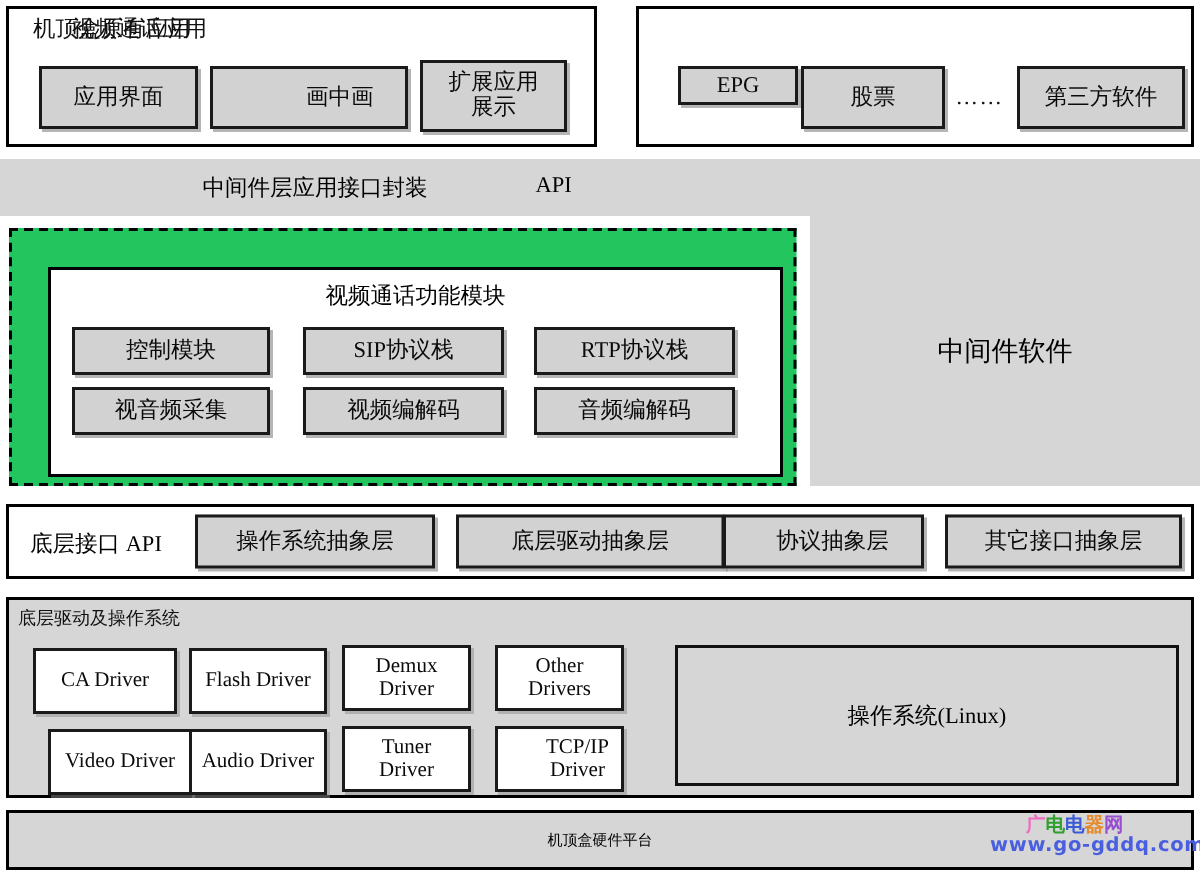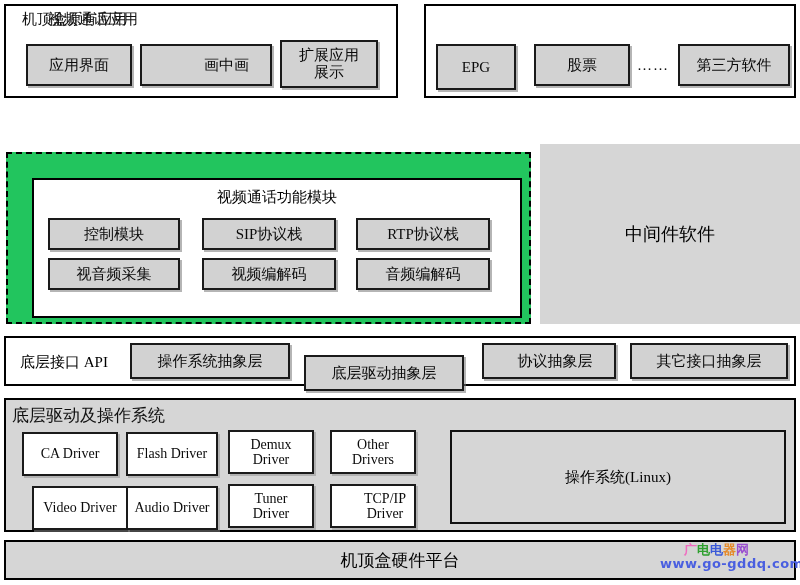--- a/index.html
+++ b/index.html
@@ -143,39 +143,39 @@
   .ll-cell { height: 36px; top: 343px; }
 
   
   #drv {
     left: 4px; top: 398px; width: 792px; height: 134px;
     background: #d6d6d6; border: 2px solid #000;
   }
   #drv-title {
     position: absolute;
     left: 12px; top: 404px;
-    font-size: 17px;
+    font-size: 12px;
   }
   .drv-cell { height: 44px; }
   #os-box {
     position: absolute;
     left: 450px; top: 430px; width: 336px; height: 94px;
     background: #d6d6d6;
     border: 2px solid #111;
     box-sizing: border-box;
     display: flex; align-items: center; justify-content: center;
     font-size: 15px;
   }
 
   
   #hw {
     left: 4px; top: 540px; width: 792px; height: 40px;
     background: #d6d6d6; border: 2px solid #000;
     display: flex; align-items: center; justify-content: center;
-    font-size: 17px;
+    font-size: 10px;
   }
 
   
   #watermark {
     position: absolute;
     left: 660px; top: 541px;
     width: 138px; height: 40px;
     pointer-events: none;
     font-family: "DejaVu Sans", sans-serif;
   }
@@ -213,25 +213,29 @@
   <div class="panel-title" id="app-left-title">视频通话应用</div>
 
   <div class="gbox" style="left:26px; top:44px; width:106px; height:42px;">应用界面</div>
   <div class="gbox" style="left:140px; top:44px; width:132px; height:42px;padding-left:41px;">画中画</div>
   <div class="gbox" style="left:280px; top:40px; width:98px; height:48px; white-space:pre-line;">扩展应用
 展示</div>
 
   <div class="panel" id="app-right"></div>
   <div class="panel-title" id="app-right-title">机顶盒原有应用</div>
 
-  <div class="gbox" style="left:436px; top:44px; width:80px; height:46px; font-family:'Liberation Serif',serif;">EPG</div>
+  <div class="gbox" style="left:452px; top:44px; width:80px; height:26px; font-family:'Liberation Serif',serif;">EPG</div>
   <div class="gbox" style="left:534px; top:44px; width:96px; height:42px;">股票</div>
   <div class="dots" style="left:637px; top:57px;">……</div>
   <div class="gbox" style="left:678px; top:44px; width:112px; height:42px;">第三方软件</div>
 
+  <div class="band" id="api-band">
+    <div id="api-band-text">中间件层应用接口封装</div>
+    <div id="api-band-api">API</div>
+  </div>
 
   <div id="mw-zone">
     <div id="mw-grey"></div>
     <div id="mw-label">中间件软件</div>
 
     <div id="mw-dashed">
       <div id="mw-inner">
         <div id="mw-inner-title">视频通话功能模块</div>
 
         <div class="gbox mw-cell" style="left:14px;  top:38px; width:132px;">控制模块</div>
@@ -242,21 +246,21 @@
         <div class="gbox mw-cell" style="left:168px; top:78px; width:134px;">视频编解码</div>
         <div class="gbox mw-cell" style="left:322px; top:78px; width:134px;">音频编解码</div>
       </div>
     </div>
   </div>
 
   <div class="panel" id="llapi">
     <div id="llapi-label">底层接口 API</div>
   </div>
   <div class="gbox ll-cell" style="left:130px; width:160px;">操作系统抽象层</div>
-  <div class="gbox ll-cell" style="left:304px; width:160px;margin-top:12px;">底层驱动抽象层</div>
+  <div class="gbox ll-cell" style="left:304px; width:179px;">底层驱动抽象层</div>
   <div class="gbox ll-cell" style="left:482px; width:134px;padding-left:12px;">协议抽象层</div>
   <div class="gbox ll-cell" style="left:630px; width:158px;">其它接口抽象层</div>
 
   <div class="panel" id="drv"></div>
   <div class="panel-title" id="drv-title">底层驱动及操作系统</div>
 
   <div class="wbox drv-cell" style="left:22px;  top:432px; width:96px;">CA Driver</div>
   <div class="wbox drv-cell" style="left:126px; top:432px; width:92px;">Flash Driver</div>
   <div class="wbox drv-cell" style="left:228px; top:430px; width:86px; white-space:pre-line;">Demux
 Driver</div>

